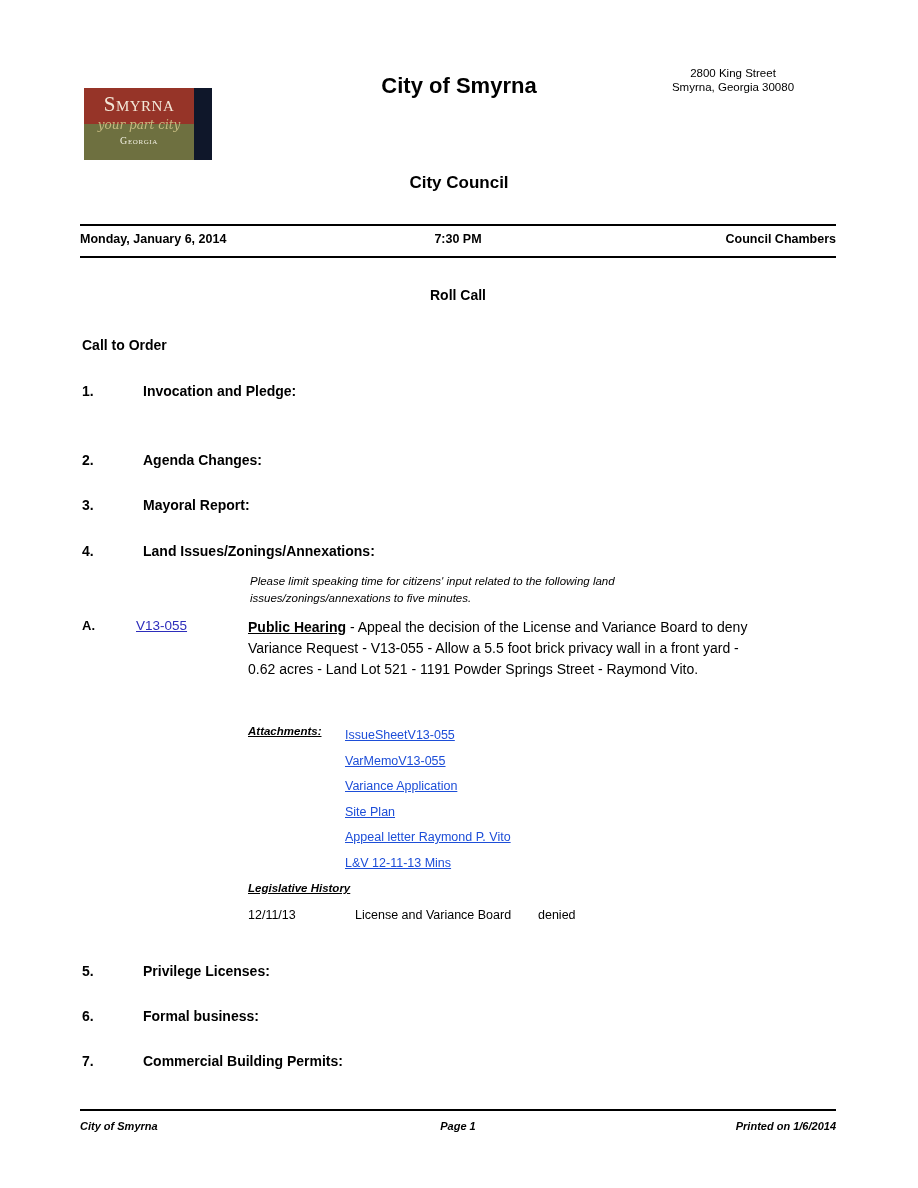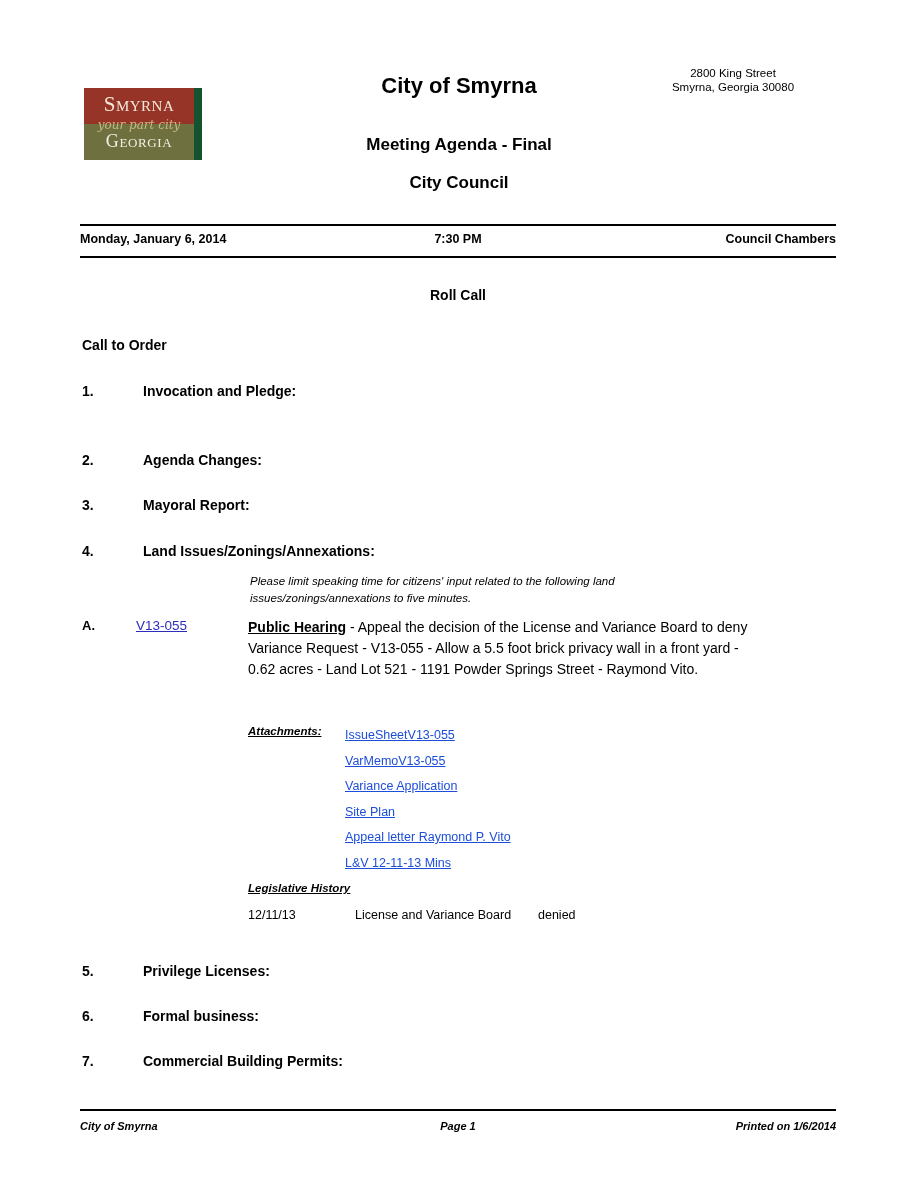--- a/index.html
+++ b/index.html
@@ -24,23 +24,23 @@
     position: absolute;
     left: 0;
     top: 0;
     width: 918px;
     height: 205px;
   }
   .logo {
     position: absolute;
     left: 84px;
     top: 88px;
-    width: 118px;
+    width: 128px;
     height: 72px;
-    background: #14532d;
+    background: #0f172a;
   }
   .logo-top {
     position: absolute;
     left: 0;
     top: 0;
     width: 110px;
     height: 36px;
     background: #963428;
   }
   .logo-bottom {
@@ -78,21 +78,21 @@
     color: #cbbf84;
     opacity: 0.95;
   }
   .logo-georgia {
     position: absolute;
     left: 0;
     top: 45px;
     width: 110px;
     text-align: center;
     font-family: "Liberation Serif", serif;
-    font-size: 18px;
+    font-size: 10px;
     line-height: 16px;
     color: #f2f0e2;
     font-variant: small-caps;
     letter-spacing: 0.6px;
   }
 
   .addr {
     position: absolute;
     right: 70px;
     top: 66px;
@@ -366,21 +366,20 @@
       <div class="logo-script">your part city</div>
       <div class="logo-georgia">Georgia</div>
     </div>
 
     <div class="addr">
       <div>2800 King Street</div>
       <div>Smyrna, Georgia 30080</div>
     </div>
 
     <div class="title-main">City of Smyrna</div>
-    <div class="title-sub1">Meeting Agenda - Final</div>
     <div class="title-sub2">City Council</div>
   </div>
 
   <div class="rule rule-top"></div>
   <div class="meet-row">
     <span class="meet-date">Monday, January 6, 2014</span>
     <span class="meet-time">7:30 PM</span>
     <span class="meet-loc">Council Chambers</span>
   </div>
   <div class="rule rule-bottom"></div>

